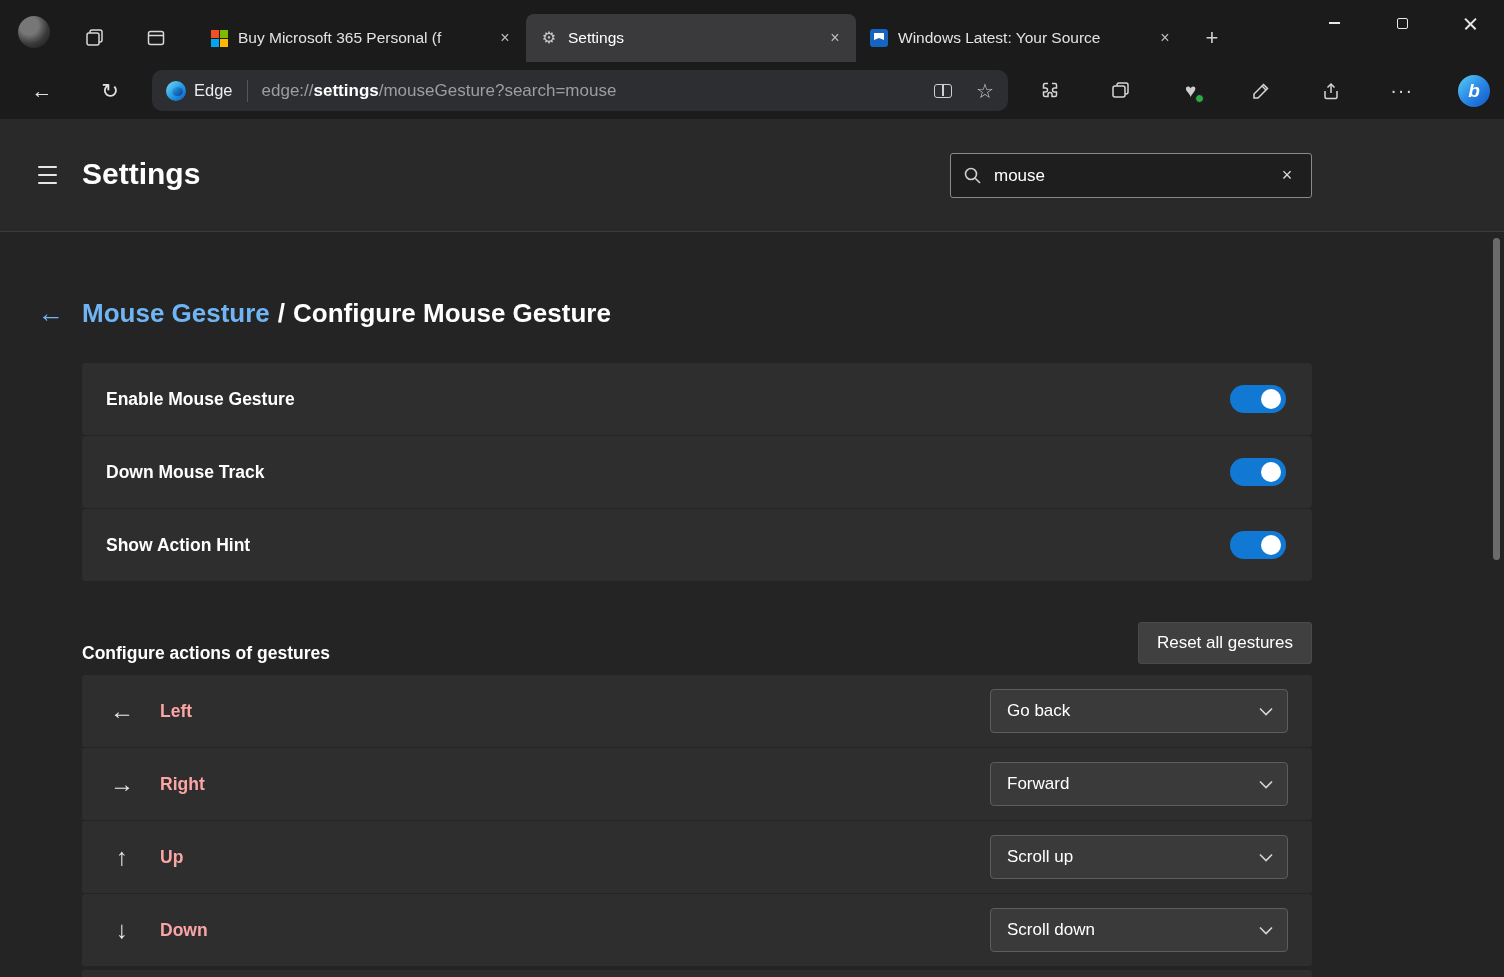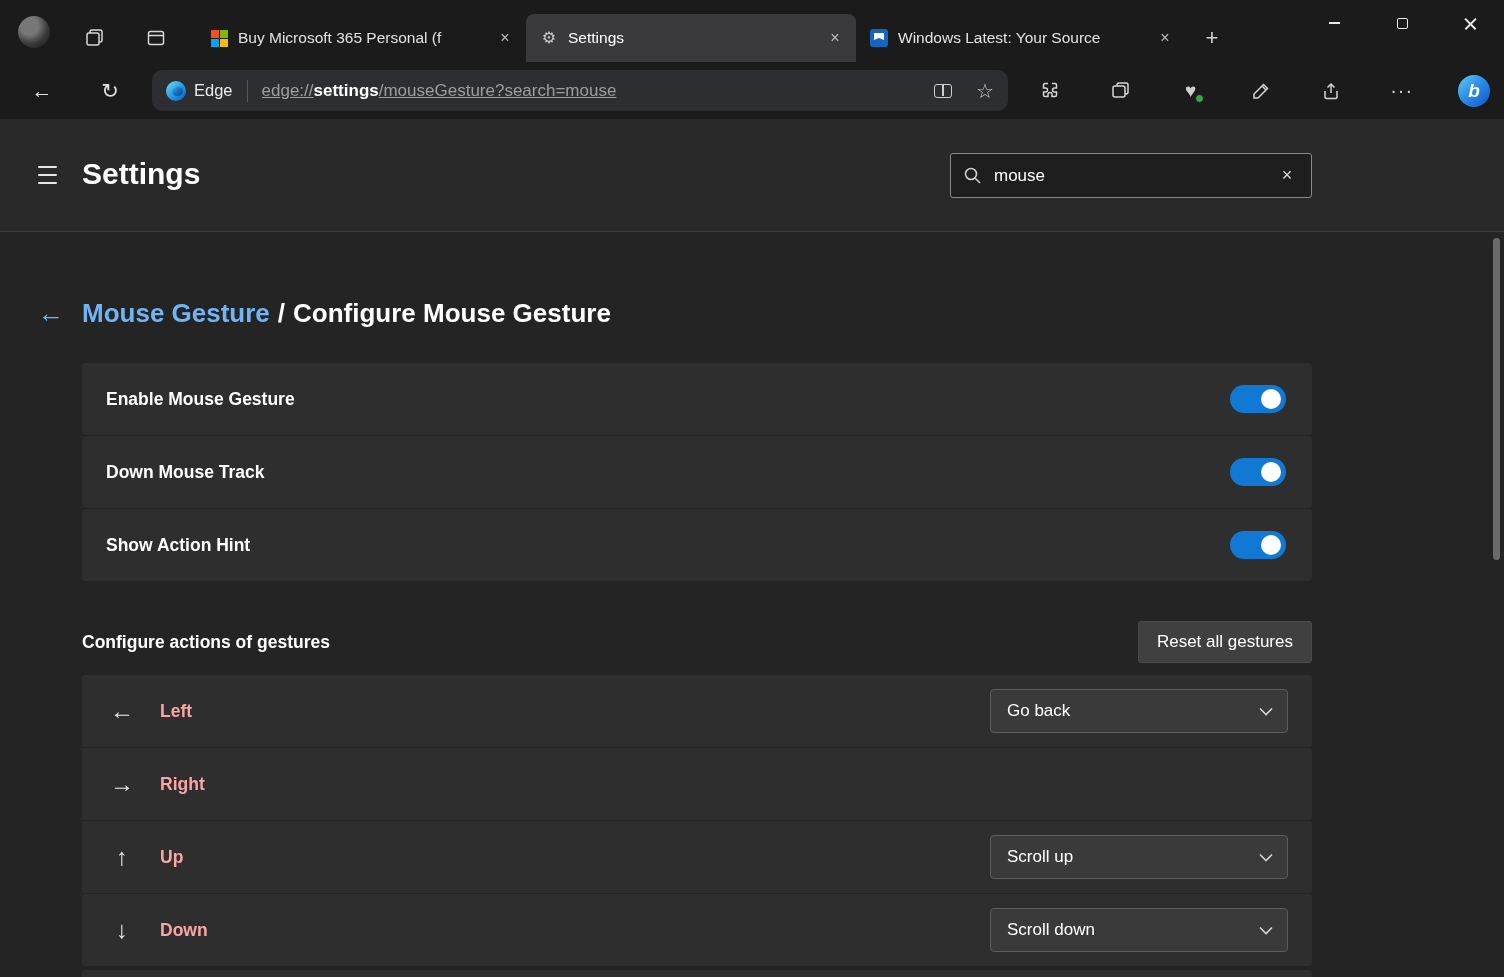--- a/index.html
+++ b/index.html
@@ -42,21 +42,21 @@
   .nav-btn { position:absolute; top:11px; width:36px; height:36px; display:flex; align-items:center; justify-content:center;
              color:#e0e0e0; font-size:21px; border-radius:6px; cursor:pointer; }
   .addr-field { position:absolute; left:152px; top:8px; width:856px; height:41px; background:#2d2e31; border-radius:10px;
                 display:flex; align-items:center; padding:0 14px; cursor:text; }
   .edge-logo { width:20px; height:20px; border-radius:50%; background:linear-gradient(135deg,#6ee0f7 0%,#2596e0 55%,#0a5fc3 100%); position:relative; flex:0 0 auto; }
   .edge-logo::after { content:""; position:absolute; left:6px; top:6px; width:11px; height:9px; border-radius:50%;
                       background:linear-gradient(135deg,#9ff0ae00, #0948a0); }
   .addr-site { margin-left:8px; font-size:16.5px; color:#ececec; }
   .addr-sep { width:1px; height:22px; background:#55565a; margin:0 14px; }
   .addr-url { flex:1 1 auto; font-size:17px; white-space:nowrap; overflow:hidden; }
-  .url-dim { color:#9d9ea2;text-decoration:underline; }
+  .url-dim { color:#9d9ea2; }
   .url-host { color:#ffffff; font-weight:700; }
   .addr-icon { flex:0 0 auto; margin-left:24px; color:#cfcfcf; display:flex; align-items:center; justify-content:center; cursor:pointer; }
   .split-glyph { width:18px; height:14px; border:1.5px solid #cfcfcf; border-radius:3px; position:relative; }
   .split-glyph::after { content:""; position:absolute; left:7px; top:0; width:1.5px; height:11px; background:#cfcfcf; }
   .star-glyph { font-size:20px; line-height:1; }
   .toolbar-icons { position:absolute; left:1036px; right:14px; top:0; height:57px; display:flex; align-items:center; justify-content:space-between; }
   .tb-icon { width:28px; height:28px; display:flex; align-items:center; justify-content:center; color:#d6d6d6; cursor:pointer; position:relative; }
   .heart-glyph { font-size:19px; color:#cfcfcf; line-height:1; }
   .badge-green { position:absolute; right:1px; bottom:2px; width:9px; height:9px; border-radius:50%; background:#2faa44; border:1.5px solid #1b1b1c; }
   .ellipsis-glyph { font-size:20px; letter-spacing:1px; color:#d6d6d6; }
@@ -83,21 +83,21 @@
   .crumb-sep { color:#ffffff; margin:0 8px; }
   .crumb-current { color:#ffffff; }
 
   .toggle-group { position:absolute; left:82px; top:131px; width:1230px; }
   .toggle-card { height:72px; margin-bottom:1px; background:#2e2e2e; border-radius:4px; display:flex; align-items:center;
                  justify-content:space-between; padding:0 26px 0 24px; }
   .card-label { font-size:17.5px; font-weight:700; color:#ffffff; }
   .toggle { width:56px; height:28px; border-radius:14px; background:#1178d4; position:relative; cursor:pointer; flex:0 0 auto; }
   .toggle .knob { position:absolute; right:5px; top:4px; width:20px; height:20px; border-radius:50%; background:#ffffff; }
 
-  .section-row { position:absolute; left:82px; top:388px; width:1230px; height:44px; display:flex; align-items:center; justify-content:space-between; }
+  .section-row { position:absolute; left:82px; top:388px; width:1230px; height:44px; display:flex; align-items:flex-end; justify-content:space-between; }
   .section-title { font-size:17.5px; font-weight:700; color:#ffffff; }
   .reset-btn { height:42px; padding:0 18px; background:#404040; border:1px solid #4a4a4a; border-radius:3px; color:#ffffff;
                font-size:17px; display:flex; align-items:center; cursor:pointer; font-family:inherit; }
 
   .gesture-group { position:absolute; left:82px; top:443px; width:1230px; }
   .gesture-row { height:72px; margin-bottom:1px; background:#2e2e2e; border-radius:3px; display:flex; align-items:center; position:relative; }
   .gesture-arrow { position:absolute; left:26px; width:28px; text-align:center; font-size:24px; color:#e8e8e8; }
   .gesture-label { position:absolute; left:78px; font-size:17.5px; font-weight:700; color:#fca5a5; }
   .dropdown { position:absolute; right:24px; top:14px; width:298px; height:44px; background:#3a3a3a; border:1px solid #5d5d5d; border-radius:4px;
               display:flex; align-items:center; justify-content:space-between; padding:0 14px 0 16px; cursor:pointer;gap:44px; }
@@ -278,20 +278,26 @@
         <div class="dropdown">
           <span class="dropdown-label">Go back</span>
           <svg width="14" height="9" viewBox="0 0 14 9" fill="none" stroke="#d4d4d4" stroke-width="1.6">
               <polyline points="1,1.5 7,7.5 13,1.5"></polyline>
             </svg>
         </div>
       </div>
       <div class="gesture-row">
         <span class="gesture-arrow">→</span>
         <span class="gesture-label">Right</span>
+        <div class="dropdown">
+          <span class="dropdown-label">Forward</span>
+          <svg width="14" height="9" viewBox="0 0 14 9" fill="none" stroke="#d4d4d4" stroke-width="1.6">
+              <polyline points="1,1.5 7,7.5 13,1.5"></polyline>
+            </svg>
+        </div>
       </div>
       <div class="gesture-row">
         <span class="gesture-arrow">↑</span>
         <span class="gesture-label">Up</span>
         <div class="dropdown">
           <span class="dropdown-label">Scroll up</span>
           <svg width="14" height="9" viewBox="0 0 14 9" fill="none" stroke="#d4d4d4" stroke-width="1.6">
               <polyline points="1,1.5 7,7.5 13,1.5"></polyline>
             </svg>
         </div>

